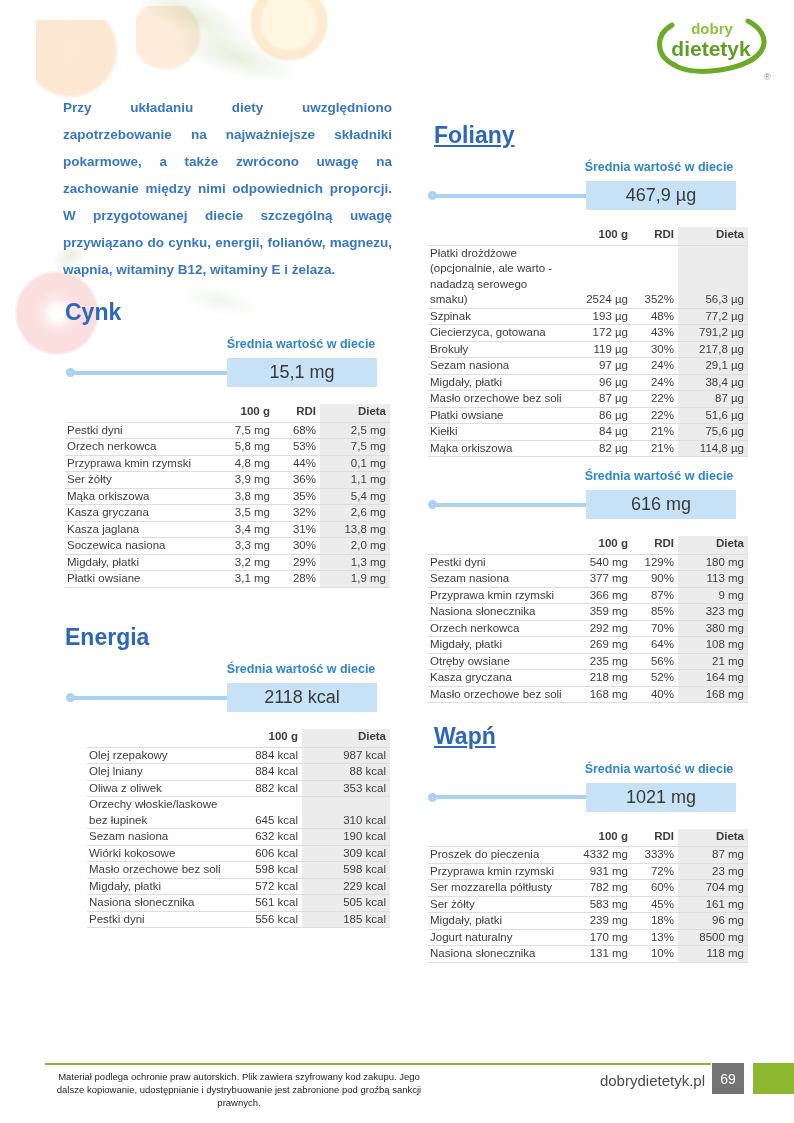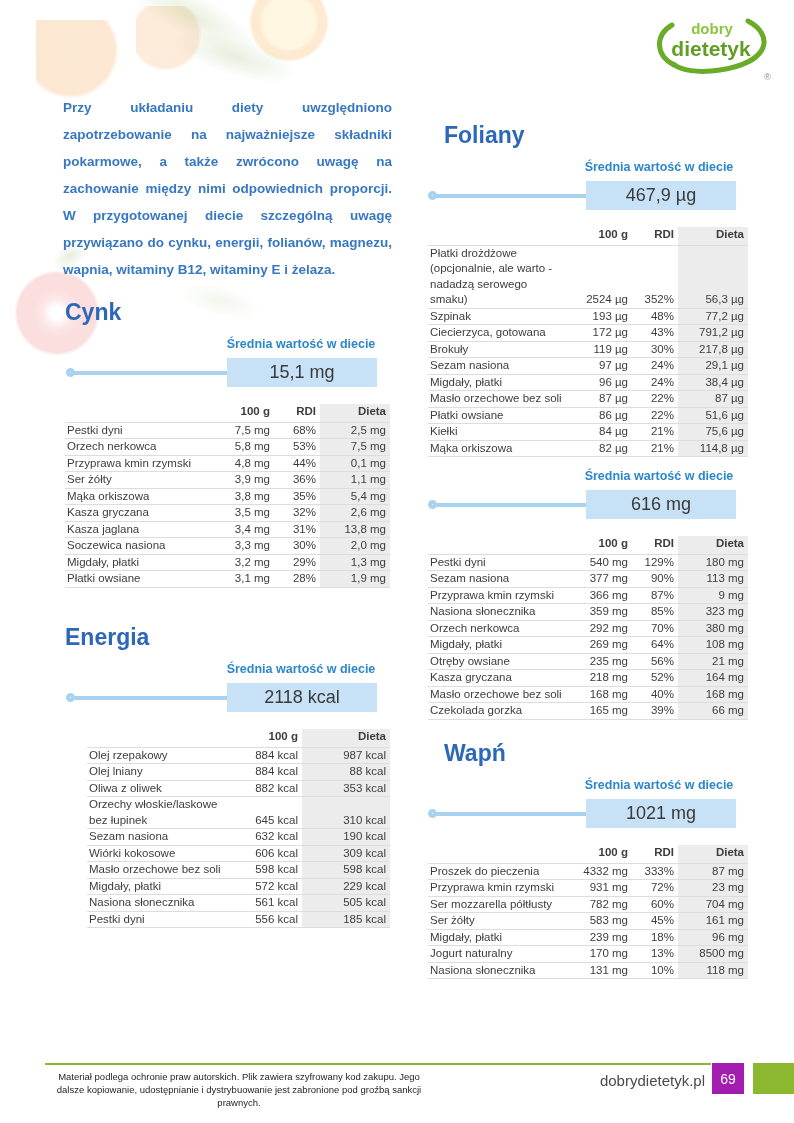--- a/index.html
+++ b/index.html
@@ -38,21 +38,21 @@
   .intro {
     margin:6px 0 0 23px; width:329px;
     font-size:13.5px; line-height:27px; font-weight:bold;
     color:#3878c1; text-align:justify;
   }
 
   section h2 {
     font-size:23px; line-height:1.15; font-weight:bold; color:#2c67ba;
   }
   .col-left  section h2 { margin:16px 0 0 25px; }
-  .col-right section h2 { margin:20px 0 0 19px; }
+  .col-right section h2 { margin:20px 0 0 9px;text-decoration:underline; }
   .col-right section:first-child h2 { margin-top:10px; }
   .col-left section.s-energia h2 { margin-top:36px; }
 
   .avg-label {
     width:152px; margin:12px 13px 0 auto; text-align:center;
     font-size:12.5px; font-weight:bold; color:#2d87c9; white-space:nowrap;
   }
   .avg-row { display:flex; align-items:center; margin:7px 13px 0 26px; }
   .col-right .avg-row { margin-left:3px; margin-right:12px;justify-content:center; }
   .ring {
@@ -89,21 +89,21 @@
   .footer-legal {
     position:absolute; left:45px; top:1070px; width:388px;
     font-size:9.5px; line-height:13px; color:#1f1f1f;text-align:center;
   }
   .footer-site {
     position:absolute; right:89px; top:1072px;
     font-size:15px; color:#4b4b4b;
   }
   .footer-page {
     position:absolute; left:712px; top:1063px; width:32px; height:31px;
-    background:#a21caf; color:#fff; font-size:14px;
+    background:#737373; color:#fff; font-size:14px;
     display:flex; align-items:center; justify-content:center;
   }
   .footer-bar { position:absolute; left:753px; top:1063px; width:41px; height:31px; background:#8cb82f; }
 </style>
 </head>
 <body>
 
 <div class="decor d-orange1"></div>
 <div class="decor d-orange2"></div>
 <div class="decor d-slice"></div>
@@ -427,26 +427,20 @@
             <td class="c-per100">218 mg</td>
             <td class="c-rdi">52%</td>
             <td class="c-dieta">164 mg</td>
           </tr>
           <tr>
             <td class="c-name">Masło orzechowe bez soli</td>
             <td class="c-per100">168 mg</td>
             <td class="c-rdi">40%</td>
             <td class="c-dieta">168 mg</td>
           </tr>
-          <tr>
-            <td class="c-name">Czekolada gorzka</td>
-            <td class="c-per100">165 mg</td>
-            <td class="c-rdi">39%</td>
-            <td class="c-dieta">66 mg</td>
-          </tr>
         </tbody>
     </table>
   </section>
 
   <section class="s-wapn">
     <h2>Wapń</h2>
     <div class="avg-label">Średnia wartość w diecie</div>
     <div class="avg-row">
       <span class="ring"></span>
       <span class="conn"></span>

